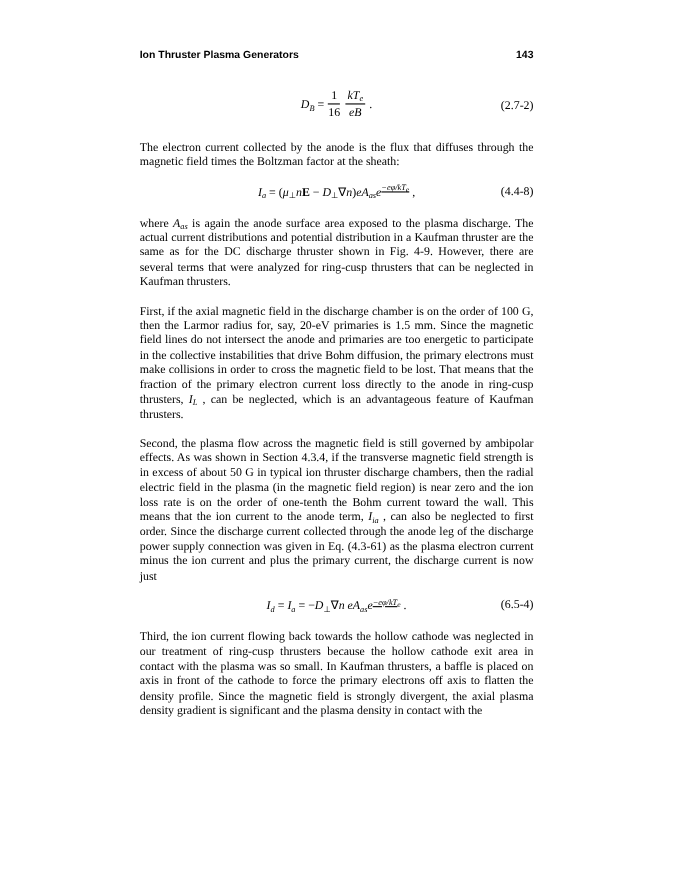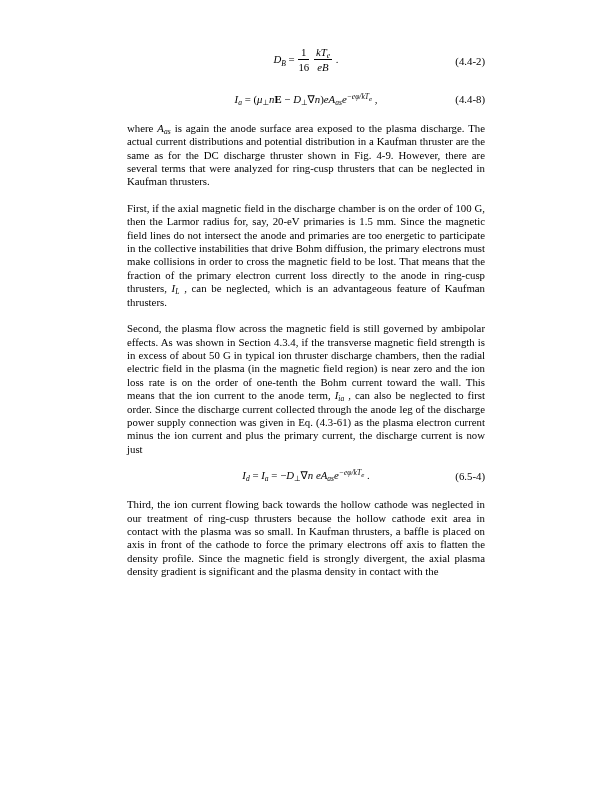--- a/index.html
+++ b/index.html
@@ -40,44 +40,49 @@
   .eq-body { display: inline-block; white-space: nowrap; }
   .eq-num {
     position: absolute;
     right: 0;
     top: 50%;
     transform: translateY(-50%);
     font-size: 10.8px;
   }
   sub, sup { line-height: 0; }
   sub { font-size: 0.70em; vertical-align: -0.28em; }
-  sup { font-size: 0.70em; vertical-align: 0.55em; }
+  sup { font-size: 0.70em; vertical-align: 0.55em; text-decoration: underline; }
   sup sub { font-size: 0.92em; vertical-align: -0.22em; }
   .frac {
     display: inline-block;
     vertical-align: middle;
     text-align: center;
     line-height: 1.15;
     margin: 0 1px;
     transform: translateY(-1px);
   }
   .frac .num { display: block; border-bottom: 0.8px solid #000; padding: 0 2px 1px 2px; }
   .frac .den { display: block; padding-top: 1px; }
 </style>
 </head>
 <body>
 
 <div class="page">
 
+  <div class="header">
+    <span>Ion Thruster Plasma Generators</span>
+    <span>143</span>
+  </div>
 
   <div class="eq-row tall">
     <span class="eq-body"><span style="font-style: italic;">D</span><sub style="font-style: italic;">B</sub><span> = </span><span class="frac"><span class="num"><span>1</span></span><span class="den"><span>16</span></span></span><span> </span><span class="frac"><span class="num"><span style="font-style: italic;">kT</span><sub style="font-style: italic;">e</sub></span><span class="den"><span style="font-style: italic;">eB</span></span></span><span> .</span></span>
-    <span class="eq-num">(4.4-2)</span>
+    <span class="eq-num">(2.7-2)</span>
   </div>
 
+  <p class="para"><span>The electron current collected by the anode is the flux that diffuses through the magnetic field times the Boltzman factor at the sheath:</span></p>
 
   <div class="eq-row single">
     <span class="eq-body"><span style="font-style: italic;">I</span><sub style="font-style: italic;">a</sub><span> = (</span><span style="font-style: italic;">μ</span><sub>⊥</sub><span style="font-style: italic;">n</span><span style="font-weight: bold;">E</span><span> − </span><span style="font-style: italic;">D</span><sub>⊥</sub><span>∇</span><span style="font-style: italic;">n</span><span>)</span><span style="font-style: italic;">eA</span><sub style="font-style: italic;">as</sub><span style="font-style: italic;">e</span><sup><span style="font-style: italic;">−eφ/kT</span><sub style="font-style: italic;">e</sub></sup><span> ,</span></span>
     <span class="eq-num">(4.4-8)</span>
   </div>
 
   <p class="para"><span>where </span><span style="font-style: italic;">A</span><sub style="font-style: italic;">as</sub><span> is again the anode surface area exposed to the plasma discharge. The actual current distributions and potential distribution in a Kaufman thruster are the same as for the DC discharge thruster shown in Fig. 4-9. However, there are several terms that were analyzed for ring-cusp thrusters that can be neglected in Kaufman thrusters.</span></p>
 
   <p class="para"><span>First, if the axial magnetic field in the discharge chamber is on the order of 100 G, then the Larmor radius for, say, 20-eV primaries is 1.5 mm. Since the magnetic field lines do not intersect the anode and primaries are too energetic to participate in the collective instabilities that drive Bohm diffusion, the primary electrons must make collisions in order to cross the magnetic field to be lost. That means that the fraction of the primary electron current loss directly to the anode in ring-cusp thrusters, </span><span style="font-style: italic;">I</span><sub style="font-style: italic;">L</sub><span> , can be neglected, which is an advantageous feature of Kaufman thrusters.</span></p>
 

